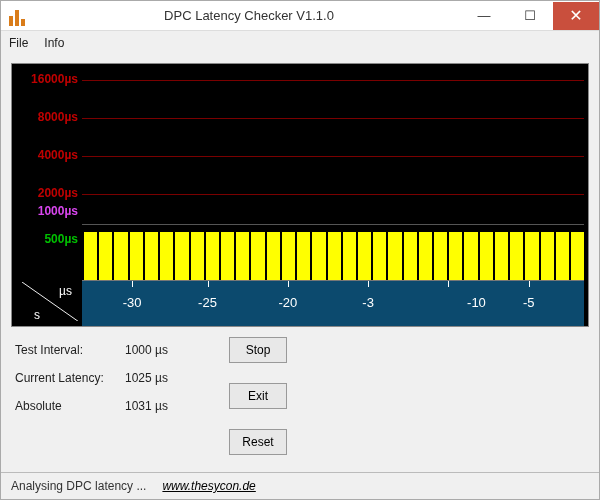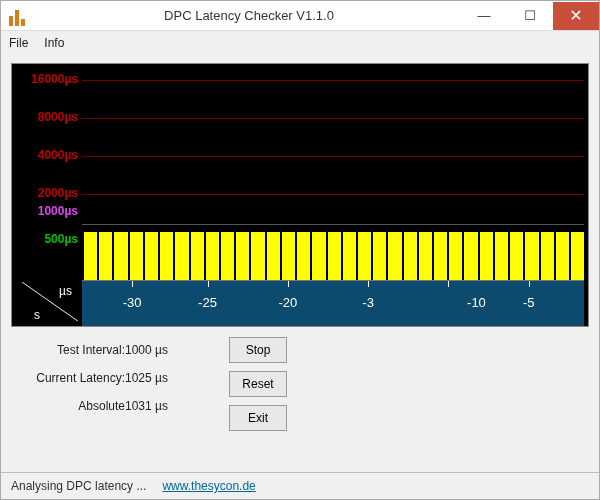--- a/index.html
+++ b/index.html
@@ -28,26 +28,26 @@
   .xaxis-corner .diag { position:absolute; left:10px; top:2px; right:4px; bottom:2px; }
   .xaxis-corner svg { position:absolute; inset:0; }
   .xaxis-corner .us { position:absolute; top:2px; right:6px; font-size:12px; }
   .xaxis-corner .s  { position:absolute; bottom:2px; left:12px; font-size:12px; }
   .xticks { flex:1; position: relative; color:#fff; background:#0c4a6e; border-top:1px solid #777; }
   .xtick { position:absolute; top:14px; font-size:13px; transform:translateX(-50%); }
   .xtickmark { position:absolute; top:0; width:1px; height:6px; background:#fff; }
   .info-row { display:flex; margin: 6px 10px; gap:8px; }
   .left-info { width: 210px; padding: 6px 4px; font-size:12px; color:#222; }
   .left-info .pair { display:flex; margin-bottom: 14px; }
-  .left-info .pair .lbl { width: 110px; text-align: right; }
+  .left-info .pair .lbl { width: 110px; }
   .msgbox { flex:1; border:1px solid #999; background:#fff; padding:6px 8px; font-size:12px; color:#444; height:96px; }
-  .btns { width: 58px; display:flex; flex-direction:column; gap:8px; }
+  .btns { width: 58px; display:flex; flex-direction:column; gap:20px; }
   .btn { height:26px; border:1px solid #999; background:#e8e8e8; font-size:12px; display:flex; align-items:center; justify-content:center; }
   .statusbar { margin-top:auto; border-top:1px solid #bbb; padding:6px 10px; display:flex; gap:16px; font-size:12px; color:#333; }
-  .statusbar a { color:#0369a1; text-decoration:underline; }
+  .statusbar a { color:#000000; text-decoration:underline;font-style:italic; }
 </style>
 </head>
 <body>
 
 <div class="window">
   <div class="titlebar">
     <div class="icon">
         <span></span>
         <span></span>
         <span></span>
@@ -154,22 +154,22 @@
           <span class="lbl">Current Latency:</span>
           <span>1025 µs</span>
         </div>
       <div class="pair">
           <span class="lbl">Absolute</span>
           <span>1031 µs</span>
         </div>
     </div>
     <div class="btns">
       <div class="btn">Stop</div>
+      <div class="btn">Exit</div>
       <div class="btn">Reset</div>
-      <div class="btn">Exit</div>
     </div>
   </div>
 
   <div class="statusbar">
     <span>Analysing DPC latency ...</span>
     <a href="#">www.thesycon.de</a>
   </div>
 </div>
 
 </body></html>

